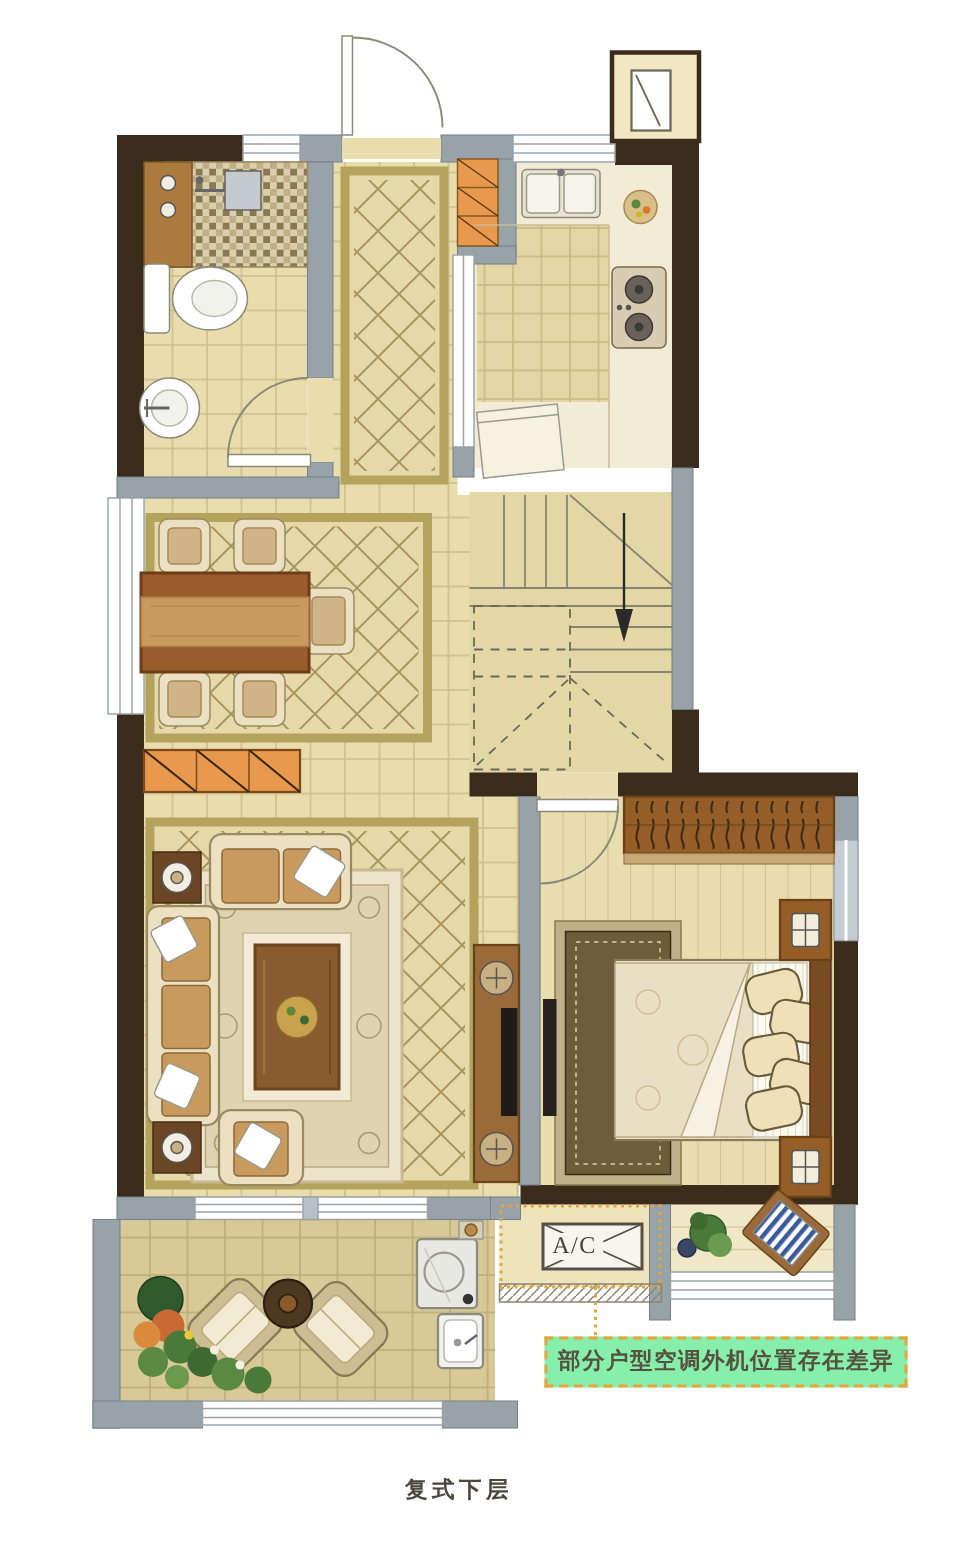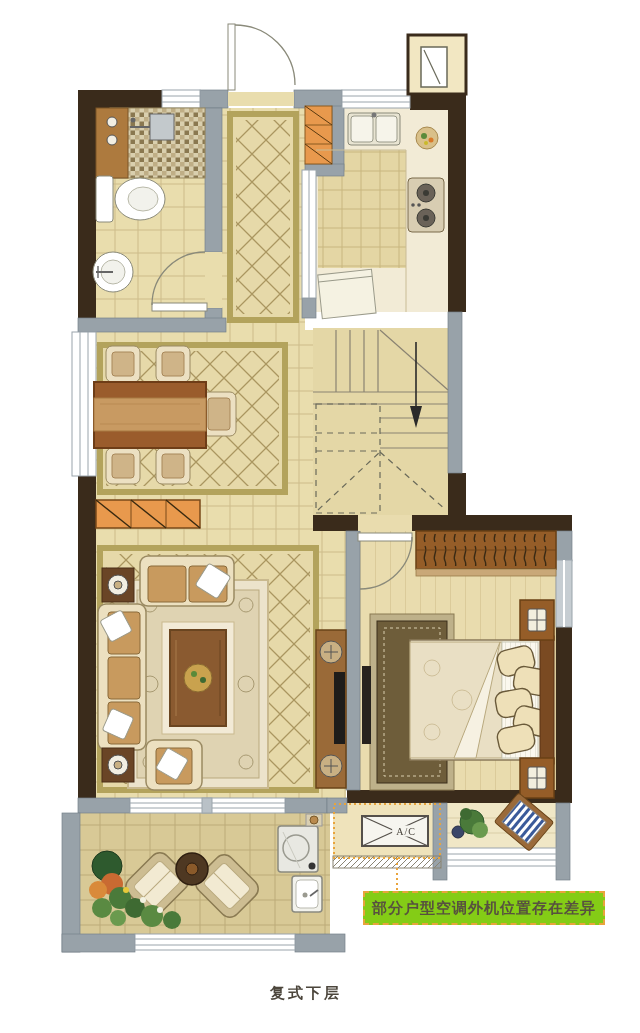--- a/index.html
+++ b/index.html
@@ -1,24 +1,24 @@
 <!DOCTYPE html>
 <html><head>
 <meta charset="utf-8">
 <style>
   html,body{margin:0;padding:0;background:#ffffff;}
   .stage{position:relative;width:640px;height:1033px;background:#ffffff;overflow:hidden;
          font-family:"Liberation Sans", sans-serif;}
   .stage svg{position:absolute;left:0;top:0;}
   .overlay{position:absolute;z-index:5;}
-  #ac-label{left:406px;top:831px;transform:translate(-50%,-50%);
-    font-family:"Liberation Serif", serif;font-size:10px;color:#46423a;
+  #ac-label{left:383px;top:831px;transform:translate(-50%,-50%);
+    font-family:"Liberation Serif", serif;font-size:16px;color:#46423a;
     background:#f6f5ef;padding:0 4px;letter-spacing:1px;}
   #ac-note{left:363px;top:891px;width:242px;box-sizing:border-box;
-    border:2px dashed #e9a43c;background:#84cc16;color:#57513f;
+    border:2px dashed #e9a43c;background:#86efac;color:#57513f;
     font-size:15px;font-weight:bold;text-align:center;padding:6px 2px;
     letter-spacing:1px;line-height:1.2;}
   #floor-caption{left:306px;top:984px;transform:translateX(-50%);
     font-size:15px;font-weight:bold;color:#4c463c;letter-spacing:3px;white-space:nowrap;}
 </style>
 </head>
 <body>
 
 <div class="stage">
 <svg width="640" height="1033" viewBox="0 0 640 1033">

